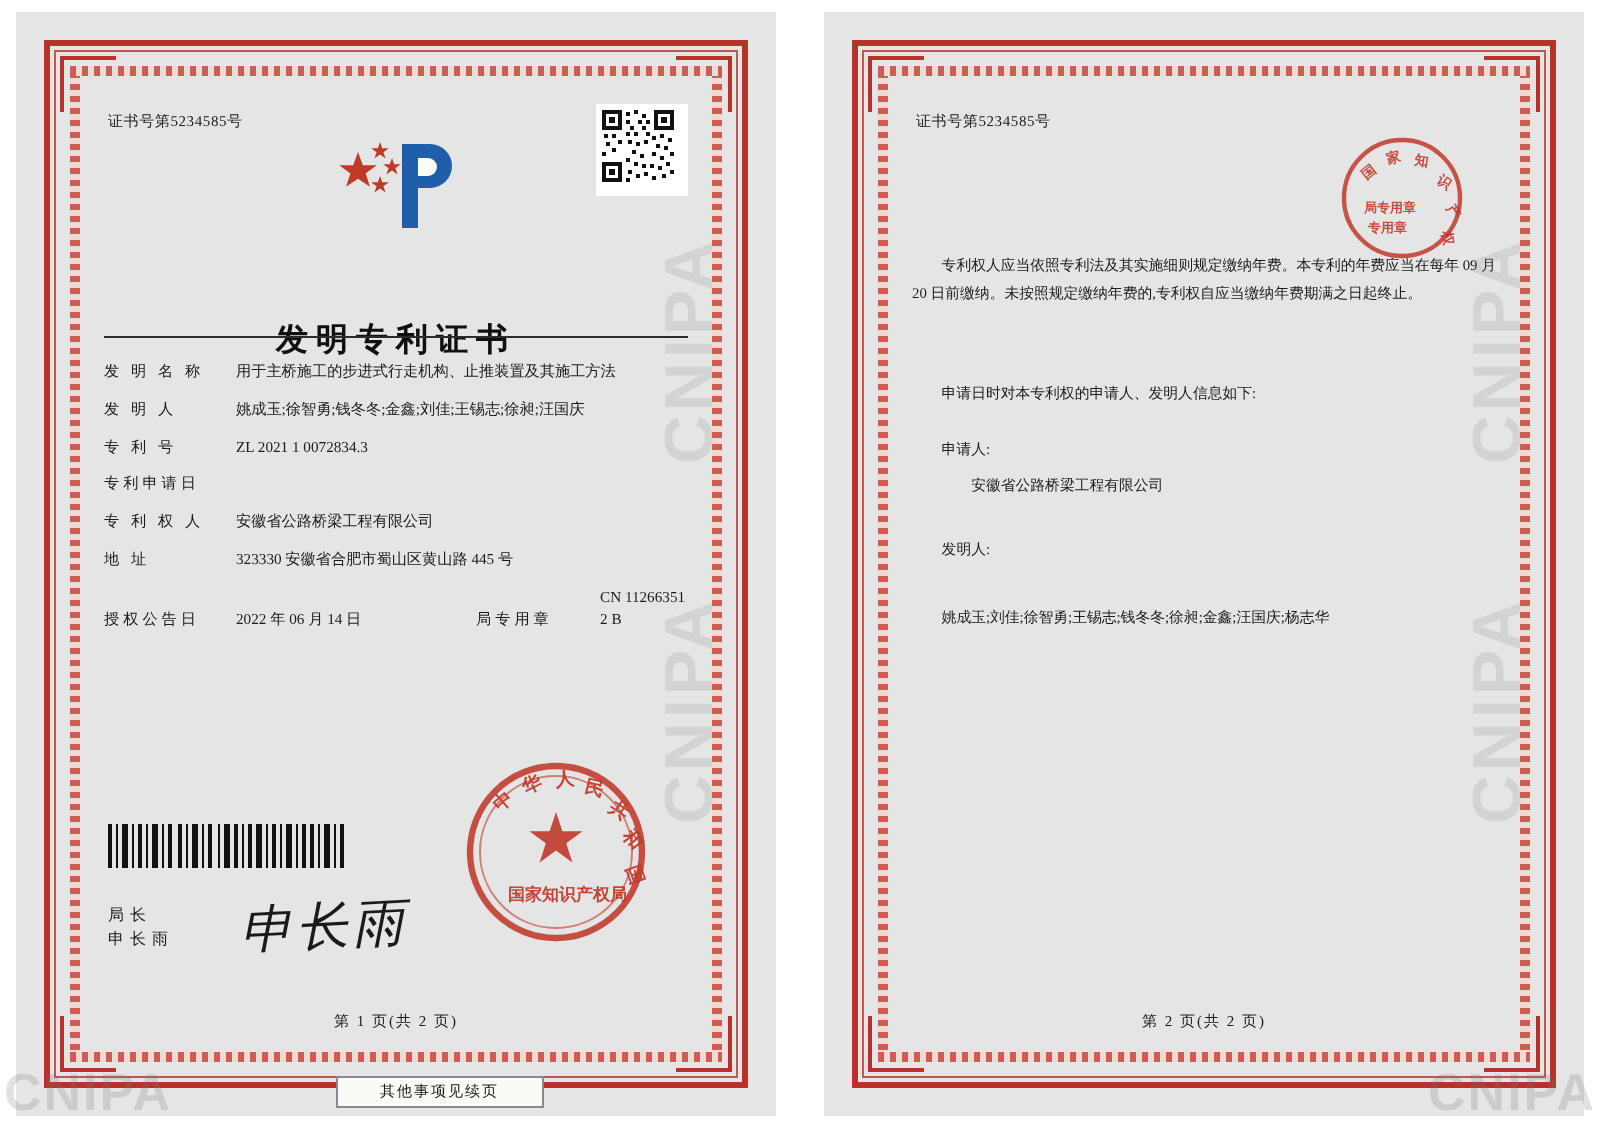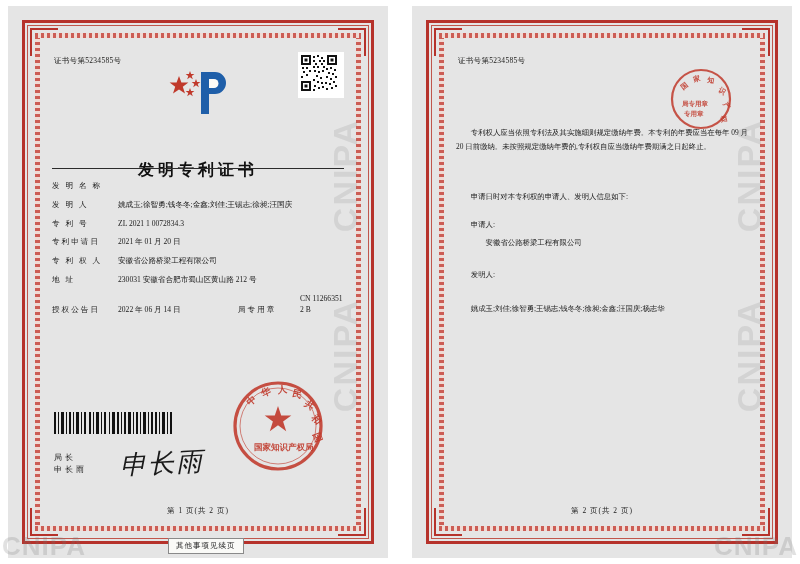--- a/index.html
+++ b/index.html
@@ -151,21 +151,21 @@
     position:absolute;left:0;right:0;bottom:8px;
     text-align:center;font-size:7.5px;color:#1b1b1b;letter-spacing:1px;
   }
 
   
   .note-box{
     position:absolute;left:160px;bottom:8px;
     border:1px solid #8a8a8a;
     background:#fafaf7;
     font-size:7.5px;
-    padding:2px 7px;
+    padding:2px 21px;
     letter-spacing:1px;
     color:#1b1b1b;
   }
 
   
   #p2-para1{top:86px;}
   #p2-para2{top:150px;}
   .p2-block{
     position:absolute;left:10px;right:10px;
     font-size:7.4px;line-height:1.9;color:#1b1b1b;
@@ -294,42 +294,42 @@
           <path d="M44 13 h5 a4.5 4.5 0 0 1 0 9 h-5 z" fill="#fdfbf6"></path>
         </svg>
       </div>
 
       <div class="main-title">发明专利证书</div>
       <div class="title-rule"></div>
 
       <div class="fields">
         <div class="frow">
           <div class="flabel">发 明 名 称</div>
+          <div class="fvalue">用于主桥施工的步进式行走机构、止推装置及其施工方法</div>
         </div>
         <div class="frow">
           <div class="flabel">发 明 人</div>
           <div class="fvalue">
             <span>姚成玉;徐智勇;钱冬冬;金鑫;刘佳;王锡志;徐昶;汪国庆</span>
           </div>
         </div>
         <div class="frow">
           <div class="flabel">专 利 号</div>
           <div class="fvalue">ZL 2021 1 0072834.3</div>
         </div>
         <div class="frow">
           <div class="flabel">专利申请日</div>
-          <div class="fvalue">2021 年 01 月 20 日</div>
         </div>
         <div class="frow">
           <div class="flabel">专 利 权 人</div>
           <div class="fvalue">安徽省公路桥梁工程有限公司</div>
         </div>
         <div class="frow">
           <div class="flabel">地      址</div>
-          <div class="fvalue">230031  安徽省合肥市蜀山区黄山路 212 号</div>
+          <div class="fvalue">323330  安徽省合肥市蜀山区黄山路 445 号</div>
         </div>
         <div class="frow">
           <div class="flabel">授权公告日</div>
           <div class="fvalue" style="flex:0 0 120px">2022 年 06 月 14 日</div>
           <div class="flabel" style="width:62px;flex:0 0 62px">局专用章</div>
           <div class="fvalue">CN 112663512 B</div>
         </div>
       </div>
 
 

